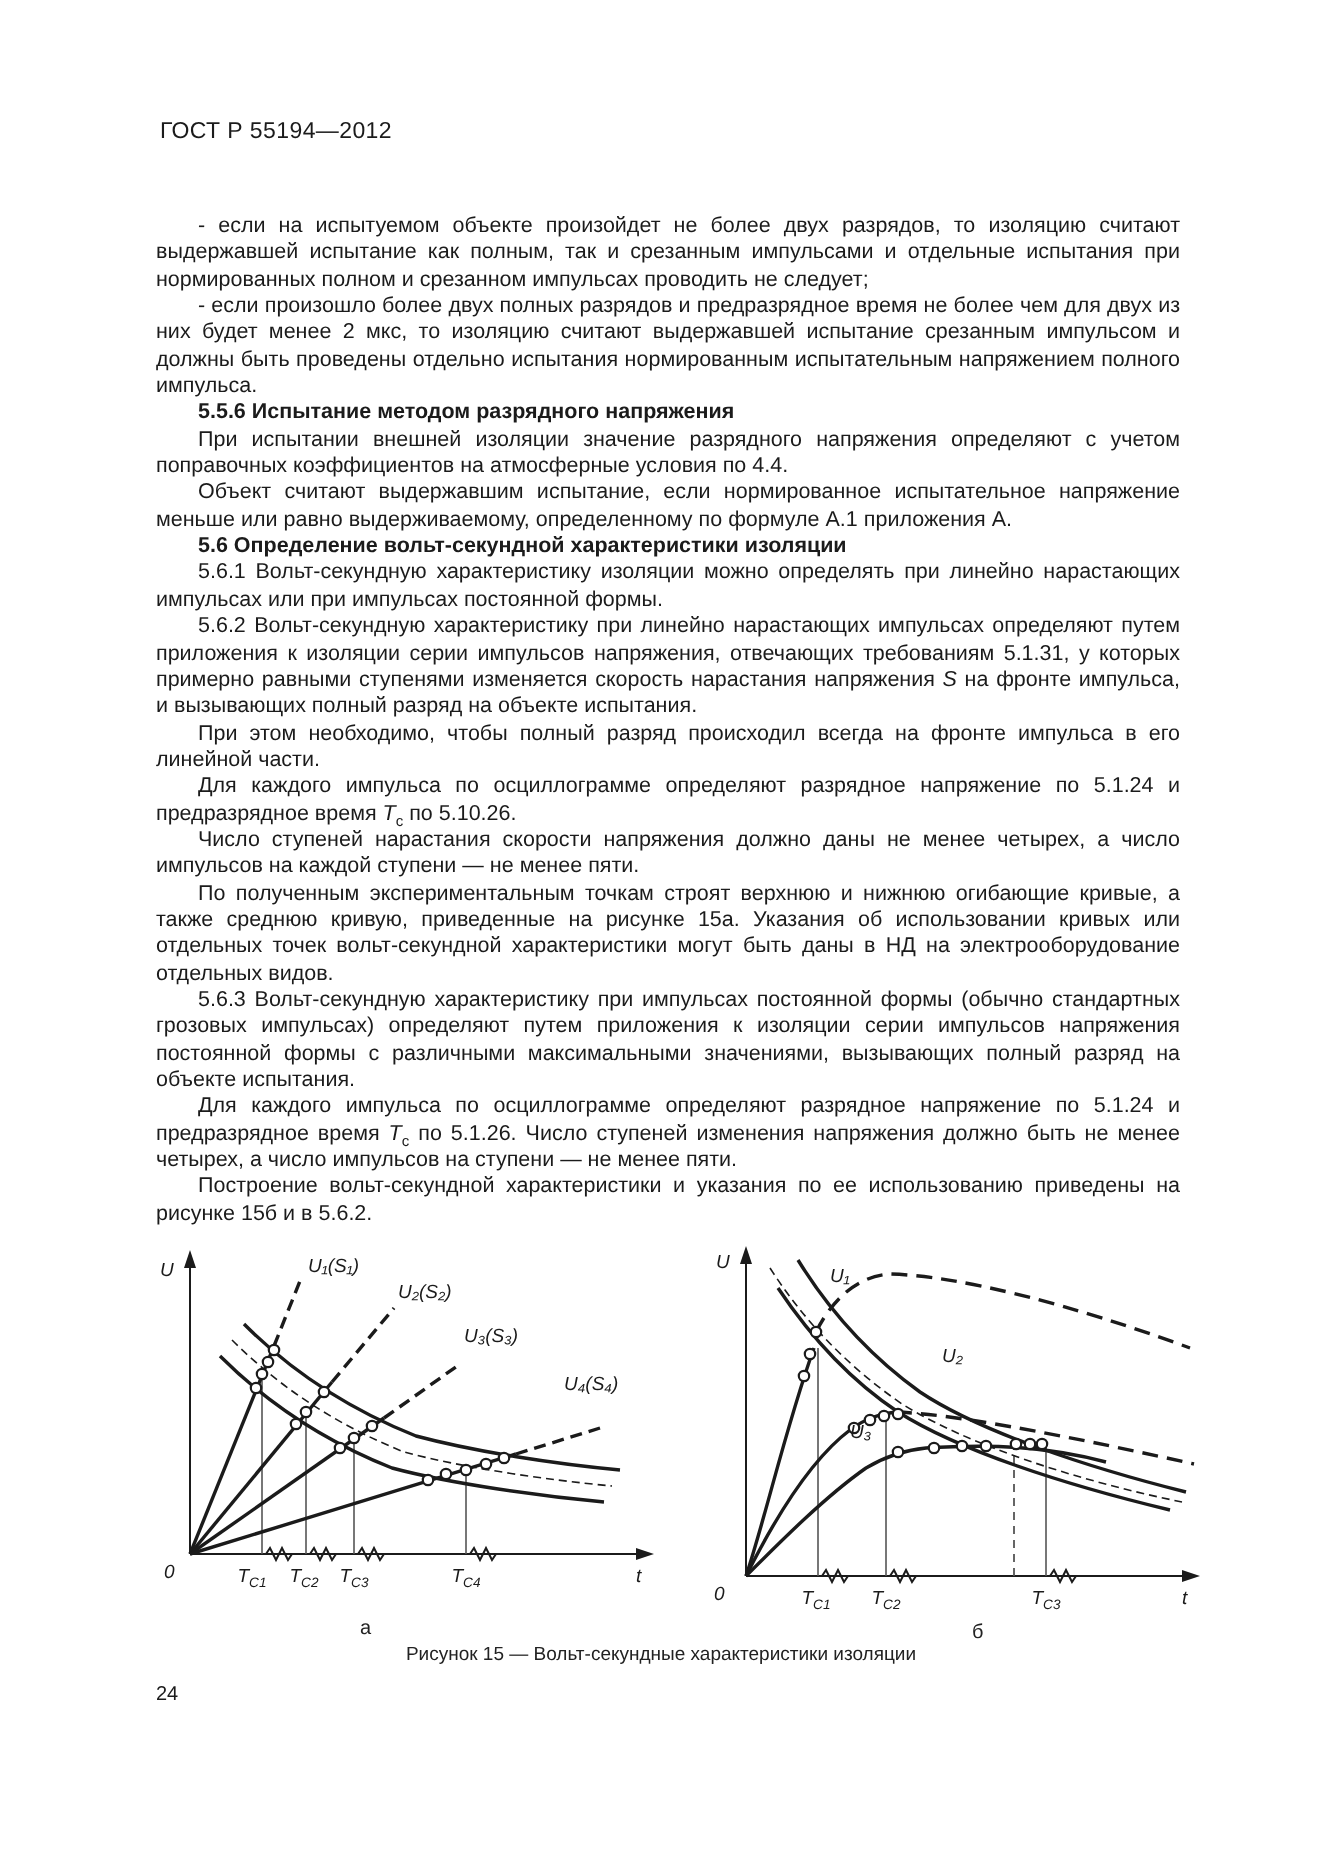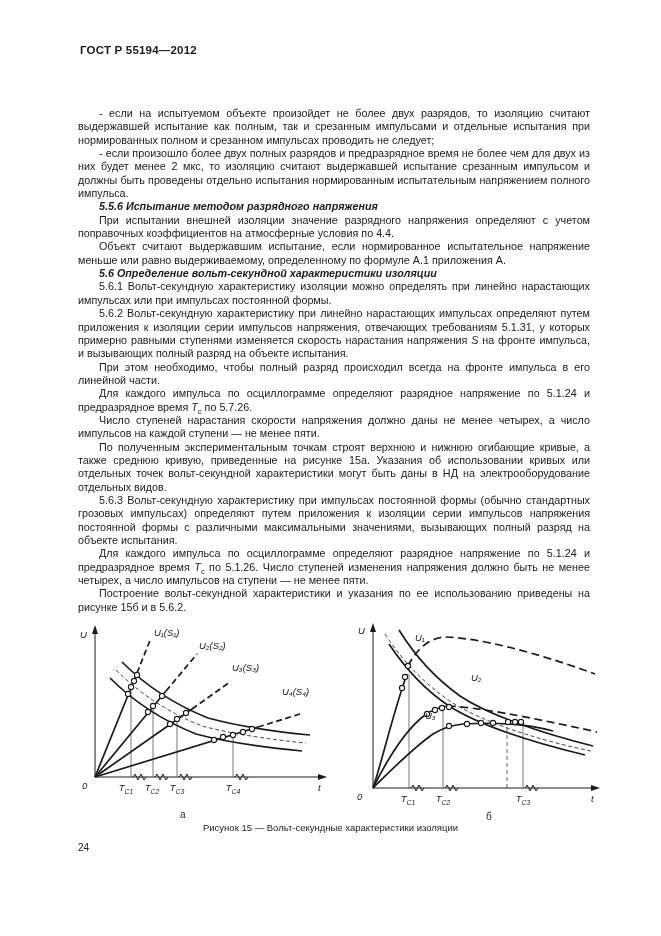--- a/index.html
+++ b/index.html
@@ -2,29 +2,29 @@
 <html><head>
 <meta charset="utf-8">
 <style>
   html,body{margin:0;padding:0;}
   body{
     width:661px;height:936px;position:relative;background:#ffffff;
     font-family:"Liberation Sans",sans-serif;color:#1b1b1b;
     -webkit-font-smoothing:antialiased;
   }
   .page-header{
-    position:absolute;top:44px;left:80px;
-    font-size:11.5px;font-weight:bold;letter-spacing:.2px;
+    position:absolute;top:60px;left:80px;
+    font-size:11.5px;font-weight:normal;letter-spacing:.2px;
   }
   .content{
     position:absolute;top:107px;left:78px;width:512px;
     font-size:10.75px;line-height:13.35px;text-align:justify;
   }
   .content p{margin:0;text-indent:21px;}
-  .heading{font-weight:bold;text-indent:21px;margin:0;font-style:italic;}
+  .heading{font-weight:bold;text-indent:21px;margin:0;}
   .ital{font-style:italic;}
   sub{font-size:7.5px;line-height:0;}
   .figures{position:absolute;top:0;left:0;width:661px;height:936px;}
   .figsvg{position:absolute;}
   #fig-a{left:78px;top:622px;}
   #fig-b{left:345px;top:618px;}
   .sublabel{position:absolute;font-size:10px;color:#222;}
   #sublabel-a{left:180px;top:809px;}
   #sublabel-b{left:486px;top:811px;}
   .caption{
@@ -55,21 +55,21 @@
 <div class="content">
   <p>- если на испытуемом объекте произойдет не более двух разрядов, то изоляцию считают выдержавшей испытание как полным, так и срезанным импульсами и отдельные испытания при нормированных полном и срезанном импульсах проводить не следует;</p>
   <p>- если произошло более двух полных разрядов и предразрядное время не более чем для двух из них будет менее 2 мкс, то изоляцию считают выдержавшей испытание срезанным импульсом и должны быть проведены отдельно испытания нормированным испытательным напряжением полного импульса.</p>
   <p class="heading">5.5.6 Испытание методом разрядного напряжения</p>
   <p>При испытании внешней изоляции значение разрядного напряжения определяют с учетом поправочных коэффициентов на атмосферные условия по 4.4.</p>
   <p>Объект считают выдержавшим испытание, если нормированное испытательное напряжение меньше или равно выдерживаемому, определенному по формуле А.1 приложения А.</p>
   <p class="heading">5.6 Определение вольт-секундной характеристики изоляции</p>
   <p>5.6.1 Вольт-секундную характеристику изоляции можно определять при линейно нарастающих импульсах или при импульсах постоянной формы.</p>
   <p><span>5.6.2 Вольт-секундную характеристику при линейно нарастающих импульсах определяют путем приложения к изоляции серии импульсов напряжения, отвечающих требованиям 5.1.31, у которых примерно равными ступенями изменяется скорость нарастания напряжения </span><span class="ital">S</span><span> на фронте импульса, и вызывающих полный разряд на объекте испытания.</span></p>
   <p>При этом необходимо, чтобы полный разряд происходил всегда на фронте импульса в его линейной части.</p>
-  <p><span>Для каждого импульса по осциллограмме определяют разрядное напряжение по 5.1.24 и предразрядное время </span><span class="ital">Т</span><sub>с</sub><span> по 5.7.26.</span></p>
+  <p><span>Для каждого импульса по осциллограмме определяют разрядное напряжение по 5.1.24 и предразрядное время </span><span class="ital">Т</span><sub>с</sub><span> по 5.10.26.</span></p>
   <p>Число ступеней нарастания скорости напряжения должно даны не менее четырех, а число импульсов на каждой ступени — не менее пяти.</p>
   <p>По полученным экспериментальным точкам строят верхнюю и нижнюю огибающие кривые, а также среднюю кривую, приведенные на рисунке 15а. Указания об использовании кривых или отдельных точек вольт-секундной характеристики могут быть даны в НД на электрооборудование отдельных видов.</p>
   <p>5.6.3 Вольт-секундную характеристику при импульсах постоянной формы (обычно стандартных грозовых импульсах) определяют путем приложения к изоляции серии импульсов напряжения постоянной формы с различными максимальными значениями, вызывающих полный разряд на объекте испытания.</p>
   <p><span>Для каждого импульса по осциллограмме определяют разрядное напряжение по 5.1.24 и предразрядное время </span><span class="ital">Т</span><sub>с</sub><span> по 5.1.26. Число ступеней изменения напряжения должно быть не менее четырех, а число импульсов на ступени — не менее пяти.</span></p>
   <p>Построение вольт-секундной характеристики и указания по ее использованию приведены на рисунке 15б и в 5.6.2.</p>
 </div>
 
 <div class="figures">
 
   <svg id="fig-a" class="figsvg" width="256" height="186" viewBox="0 0 256 186">

